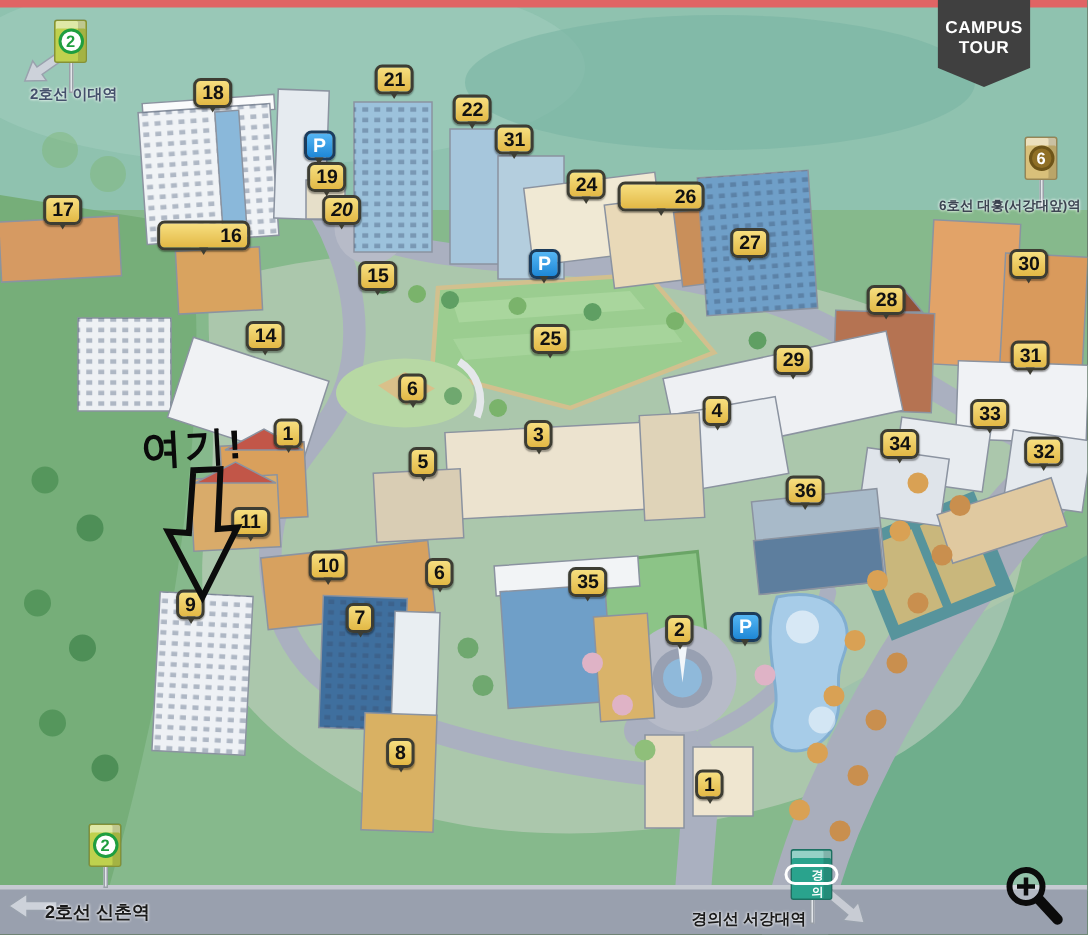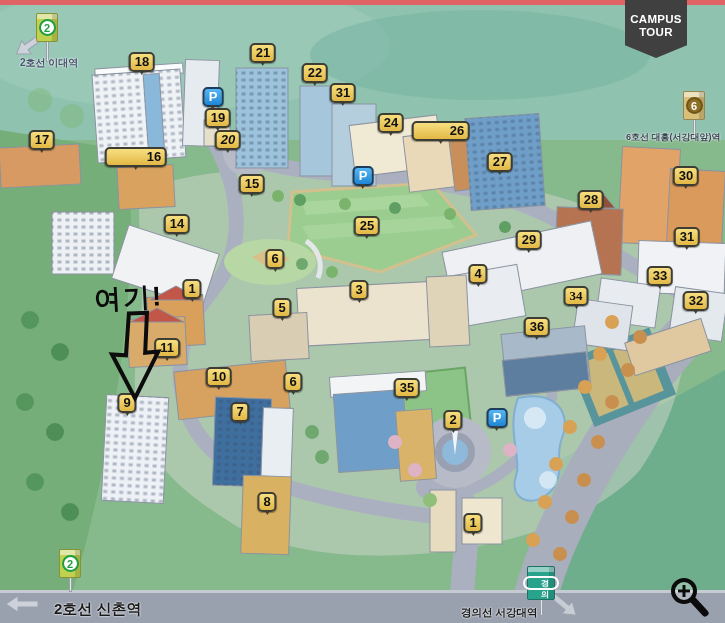--- a/index.html
+++ b/index.html
@@ -265,22 +265,22 @@
       <div class="marker" style="left: 391px; top: 123px; text-align: right;">24</div>
       <div class="marker" style="left: 367px; top: 226px;">25</div>
       <div class="marker" style="left: 441px; top: 131px; padding-left: 36px;">26</div>
       <div class="marker" style="left: 500px; top: 128px; margin-top: 34px;">27</div>
       <div class="marker" style="left: 591px; top: 200px;">28</div>
       <div class="marker" style="left: 529px; top: 240px;">29</div>
       <div class="marker" style="left: 686px; top: 176px;">30</div>
       <div class="marker" style="left: 687px; top: 237px;">31</div>
       <div class="marker" style="left: 696px; top: 301px;">32</div>
       <div class="marker" style="left: 660px; top: 276px;">33</div>
-      <div class="marker" style="left: 576px; top: 296px; font-family: Liberation Serif, serif;">34</div>
-      <div class="marker" style="left: 407px; top: 388px;">35</div>
+      <div class="marker" style="left: 600px; top: 296px;">34</div>
+      <div class="marker" style="left: 392px; top: 388px;">35</div>
       <div class="marker" style="left: 537px; top: 327px;">36</div>
       <div class="marker parking" style="left: 213px; top: 97px;">P</div>
       <div class="marker parking" style="left: 363px; top: 176px;">P</div>
       <div class="marker parking" style="left: 497px; top: 418px;">P</div>
     </div>
 
   <div class="campus-tour">
     <div>CAMPUS</div>
     <div>TOUR</div>
   </div>
@@ -300,21 +300,21 @@
     <div class="sign-pole"></div>
   </div>
   <div class="station-label" style="left:626px;top:131px;font-size:9px;color:#3c4552;">6호선 대흥(서강대앞)역</div>
 
   <div class="signpost" style="left:59px;top:549px;">
     <div class="sign-box green">
       <span class="line-circle l2">2</span>
     </div>
     <div class="sign-pole" style="height:14px;"></div>
   </div>
-  <div class="station-label" style="left:54px;top:600px;font-size:15px;color:#1a1a1a;">2호선 신촌역</div>
+  <div class="station-label" style="left:30px;top:600px;font-size:12px;color:#1a1a1a;">2호선 신촌역</div>
 
   <div class="signpost" style="left:527px;top:566px;">
     <div class="sign-box teal">
       <span class="line-oval">경의</span>
     </div>
     <div class="sign-pole" style="height:16px;"></div>
   </div>
   <div class="station-label" style="left:461px;top:606px;font-size:10.5px;color:#1a1a1a;text-align:center;">경의선 서강대역</div>
 
   <div class="here-note">여기!</div>

